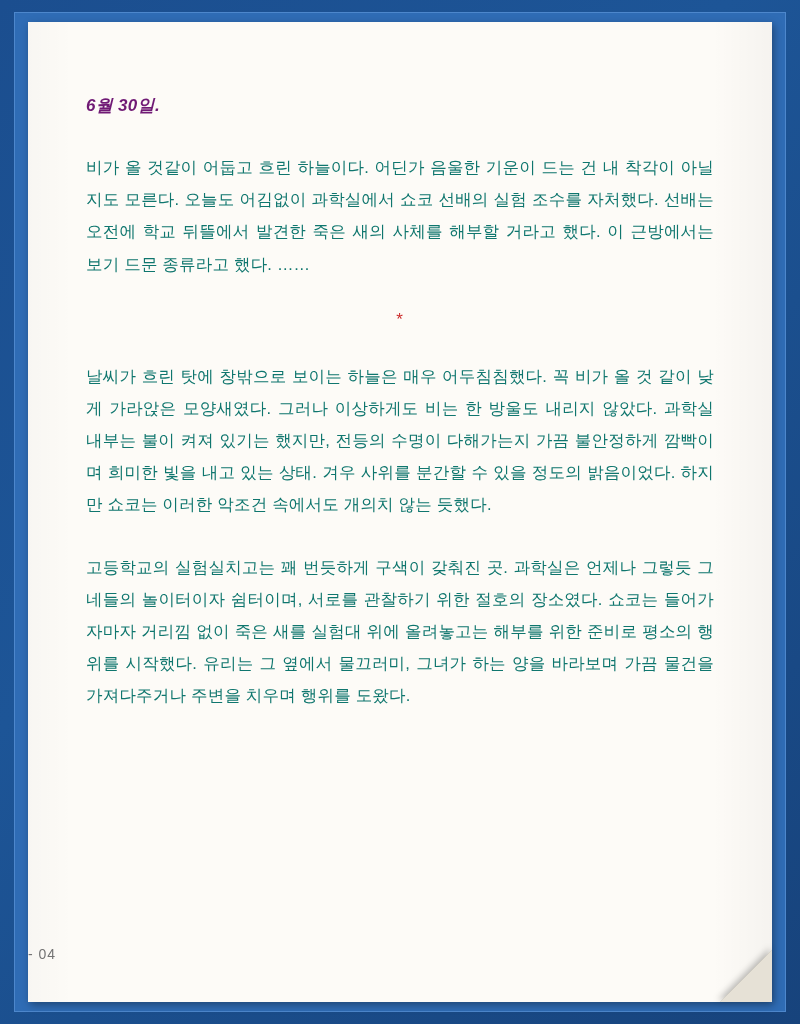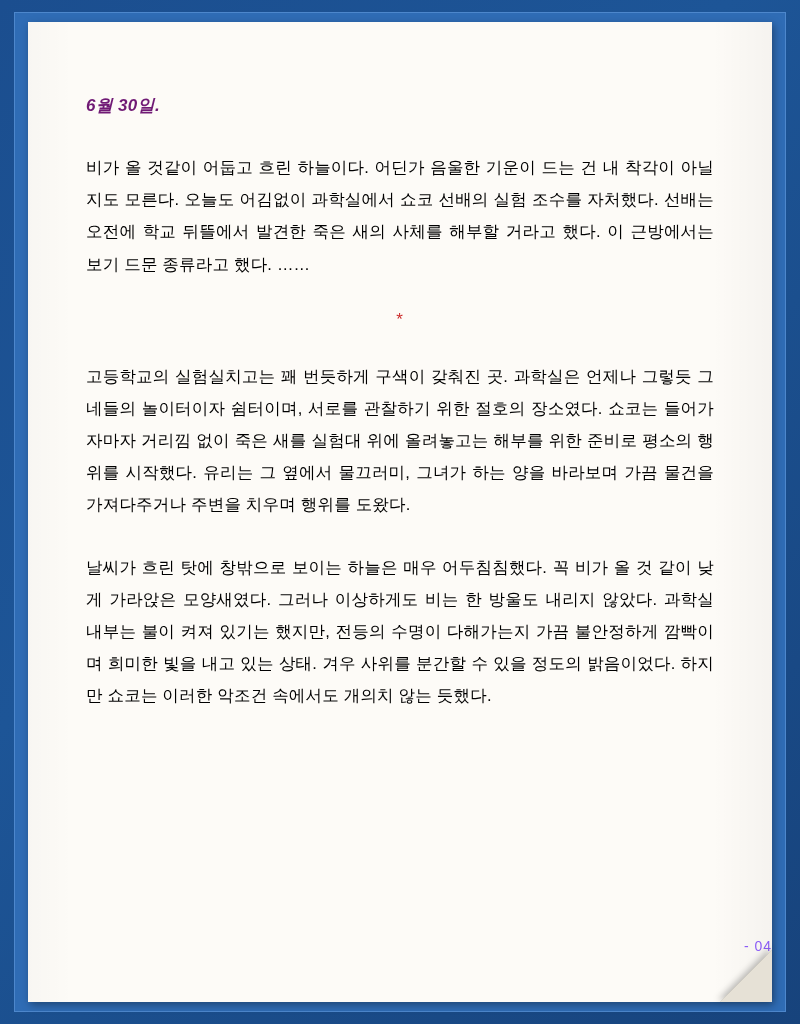--- a/index.html
+++ b/index.html
@@ -81,21 +81,21 @@
 
   .content {
     position: absolute;
     left: 58px;
     top: 72px;
     width: 628px;
     height: 830px;
   }
 
   .doc-text {
-    color: #000000;
+    color: #0f766e;
     font-size: 16.5px;
     line-height: 1.95;
     text-align: justify;
     text-justify: inter-character;
     word-break: break-all;
     letter-spacing: 0.2px;
   }
 
   .date-line {
     color: #701a75;
@@ -115,46 +115,46 @@
     color: #cc2b2b;
     font-size: 17px;
     margin: 24px 0 30px 0;
     letter-spacing: 1px;
   }
 
   .page-number {
     position: absolute;
     left: 0;
     right: 0;
-    bottom: 48px;
-    text-align: right;
-    color: #8b5cf6;
+    bottom: 40px;
+    text-align: left;
+    color: #737373;
     font-size: 14px;
     letter-spacing: 1px;
   }
 </style>
 </head>
 <body>
 
 <div class="page-frame">
   <div class="page-bevel"></div>
 
   <div class="paper">
 
     <div class="content">
 
       <div class="date-line">6월 30일.</div>
 
       <p class="doc-text para">비가 올 것같이 어둡고 흐린 하늘이다. 어딘가 음울한 기운이 드는 건 내 착각이 아닐지도 모른다. 오늘도 어김없이 과학실에서 쇼코 선배의 실험 조수를 자처했다. 선배는 오전에 학교 뒤뜰에서 발견한 죽은 새의 사체를 해부할 거라고 했다. 이 근방에서는 보기 드문 종류라고 했다. ……</p>
 
       <div class="divider">*</div>
 
+      <p class="doc-text para">날씨가 흐린 탓에 창밖으로 보이는 하늘은 매우 어두침침했다. 꼭 비가 올 것 같이 낮게 가라앉은 모양새였다. 그러나 이상하게도 비는 한 방울도 내리지 않았다. 과학실 내부는 불이 켜져 있기는 했지만, 전등의 수명이 다해가는지 가끔 불안정하게 깜빡이며 희미한 빛을 내고 있는 상태. 겨우 사위를 분간할 수 있을 정도의 밝음이었다. 하지만 쇼코는 이러한 악조건 속에서도 개의치 않는 듯했다.</p>
+
       <p class="doc-text para">고등학교의 실험실치고는 꽤 번듯하게 구색이 갖춰진 곳. 과학실은 언제나 그렇듯 그네들의 놀이터이자 쉼터이며, 서로를 관찰하기 위한 절호의 장소였다. 쇼코는 들어가자마자 거리낌 없이 죽은 새를 실험대 위에 올려놓고는 해부를 위한 준비로 평소의 행위를 시작했다. 유리는 그 옆에서 물끄러미, 그녀가 하는 양을 바라보며 가끔 물건을 가져다주거나 주변을 치우며 행위를 도왔다.</p>
-
-      <p class="doc-text para">날씨가 흐린 탓에 창밖으로 보이는 하늘은 매우 어두침침했다. 꼭 비가 올 것 같이 낮게 가라앉은 모양새였다. 그러나 이상하게도 비는 한 방울도 내리지 않았다. 과학실 내부는 불이 켜져 있기는 했지만, 전등의 수명이 다해가는지 가끔 불안정하게 깜빡이며 희미한 빛을 내고 있는 상태. 겨우 사위를 분간할 수 있을 정도의 밝음이었다. 하지만 쇼코는 이러한 악조건 속에서도 개의치 않는 듯했다.</p>
 
     </div>
 
     <div class="page-number">- 04</div>
 
     <div class="fold-shade"></div>
     <div class="fold"></div>
   </div>
 </div>
 

